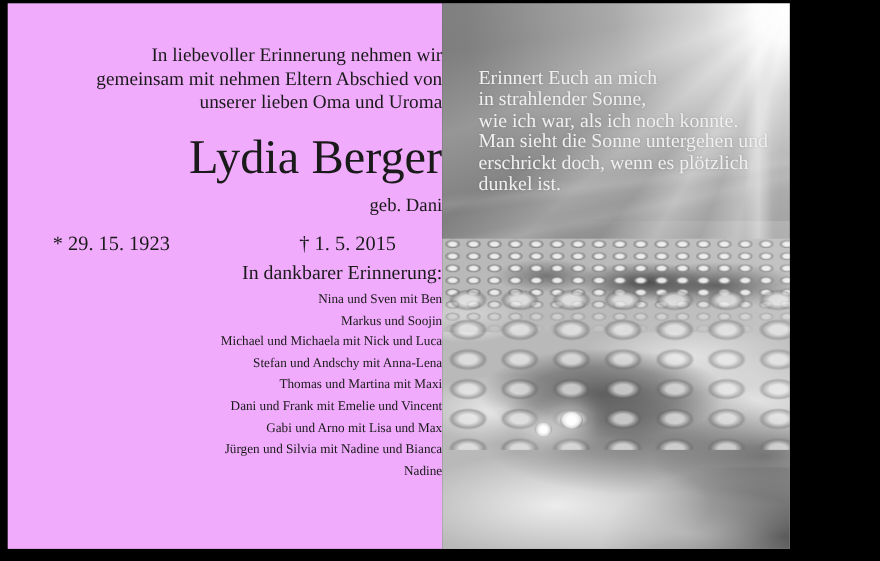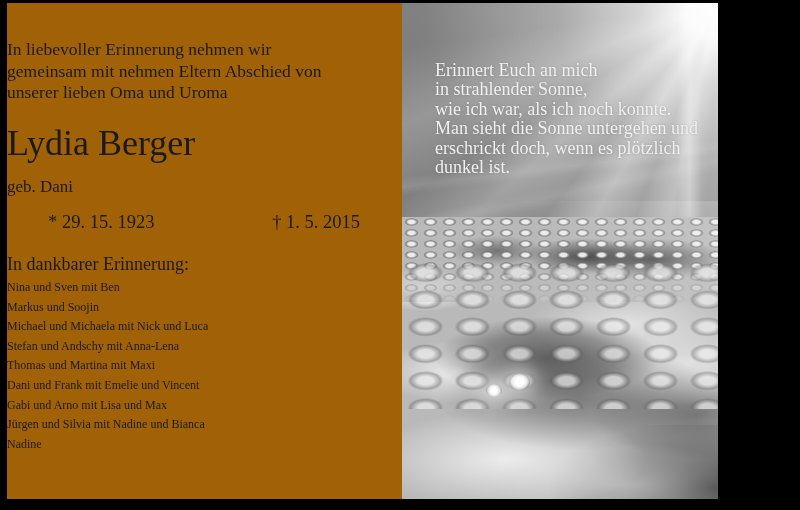--- a/index.html
+++ b/index.html
@@ -9,35 +9,35 @@
     position: relative;
     overflow: hidden;
     font-family: "Liberation Serif", "DejaVu Serif", serif;
   }
 
   
   .card {
     position: absolute;
     left: 7px; top: 3px;
     width: 395px; height: 496px;
-    background: #a16207;
+    background: #f0abfc;
     color: #1a1a1a;
-    text-align: left;
+    text-align: right;
   }
   .intro { margin-top: 36px; font-size: 17.5px; line-height: 21.7px; }
-  .deceased-name { margin-top: 14px; font-size: 36px; line-height: 50px; font-weight: normal; }
+  .deceased-name { margin-top: 14px; font-size: 44px; line-height: 50px; font-weight: normal; }
   .maiden { margin-top: 8px; font-size: 17px; line-height: 21px; }
   .dates {
     margin-top: 14px;
     padding: 0 42px 0 41px;
     display: flex;
     justify-content: space-between;
     font-size: 18.5px; line-height: 23px;
   }
-  .thanks { margin-top: 19px; font-size: 18px; line-height: 22px; }
+  .thanks { margin-top: 3px; font-size: 18px; line-height: 22px; }
   .mourners { margin-top: 3px; font-size: 12px; line-height: 19.6px; }
 
   
   .photo {
     position: absolute;
     left: 402px; top: 3px;
     width: 316px; height: 496px;
     overflow: hidden;
     background: #787878;
   }

